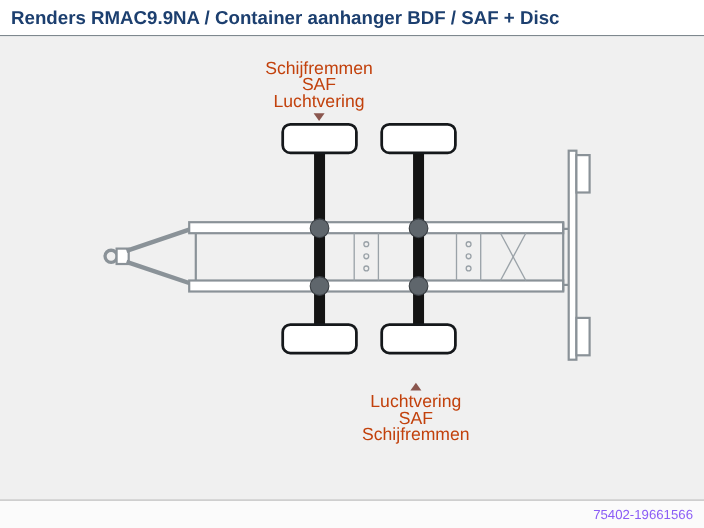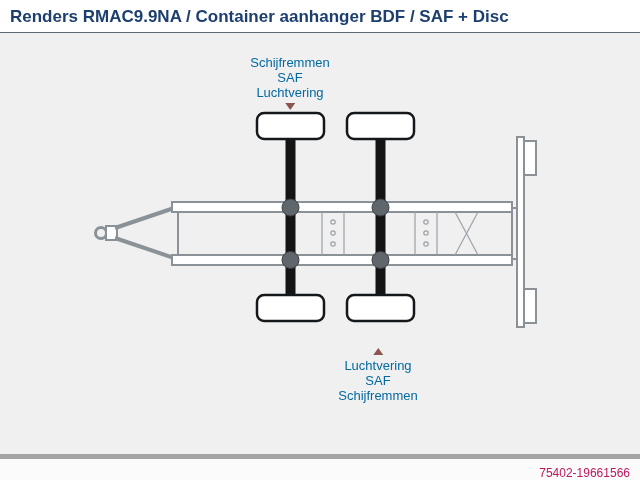--- a/index.html
+++ b/index.html
@@ -34,46 +34,46 @@
   .main{
     position:relative;
     flex:1;
     background:#f0f0f0;
   }
   .drawing-svg{position:absolute;left:0;top:0;}
 
   .annot{
     position:absolute;
     text-align:center;
-    font-size:13px;
+    font-size:16px;
     line-height:15px;
-    color:#0369a1;
+    color:#c2410c;
   }
   .annot-top{left:290px;top:22px;transform:translateX(-50%);}
   .annot-bottom{left:378px;top:312px;transform:translateX(-50%);}
   .tri{
     width:0;height:0;margin:3px auto;
     border-left:5px solid transparent;
     border-right:5px solid transparent;
   }
   .tri-down{border-top:7px solid #8a564e;}
   .tri-up{border-bottom:7px solid #8a564e;}
 
   
   .footer{
     height:26px;
     background:#fbfbfb;
-    border-top:5px solid #a3a3a3;
+    border-top:1px solid #a3a3a3;
     display:flex;
-    align-items:flex-end;
+    align-items:center;
     justify-content:flex-end;
     padding-right:10px;
     box-sizing:border-box;
     font-size:12px;
-    color:#be185d;
+    color:#8b5cf6;
   }
 </style>
 </head>
 <body>
 
 <div class="page">
 
   <div class="header">
     <div class="title">Renders RMAC9.9NA / Container aanhanger BDF / SAF + Disc</div>
   </div>

